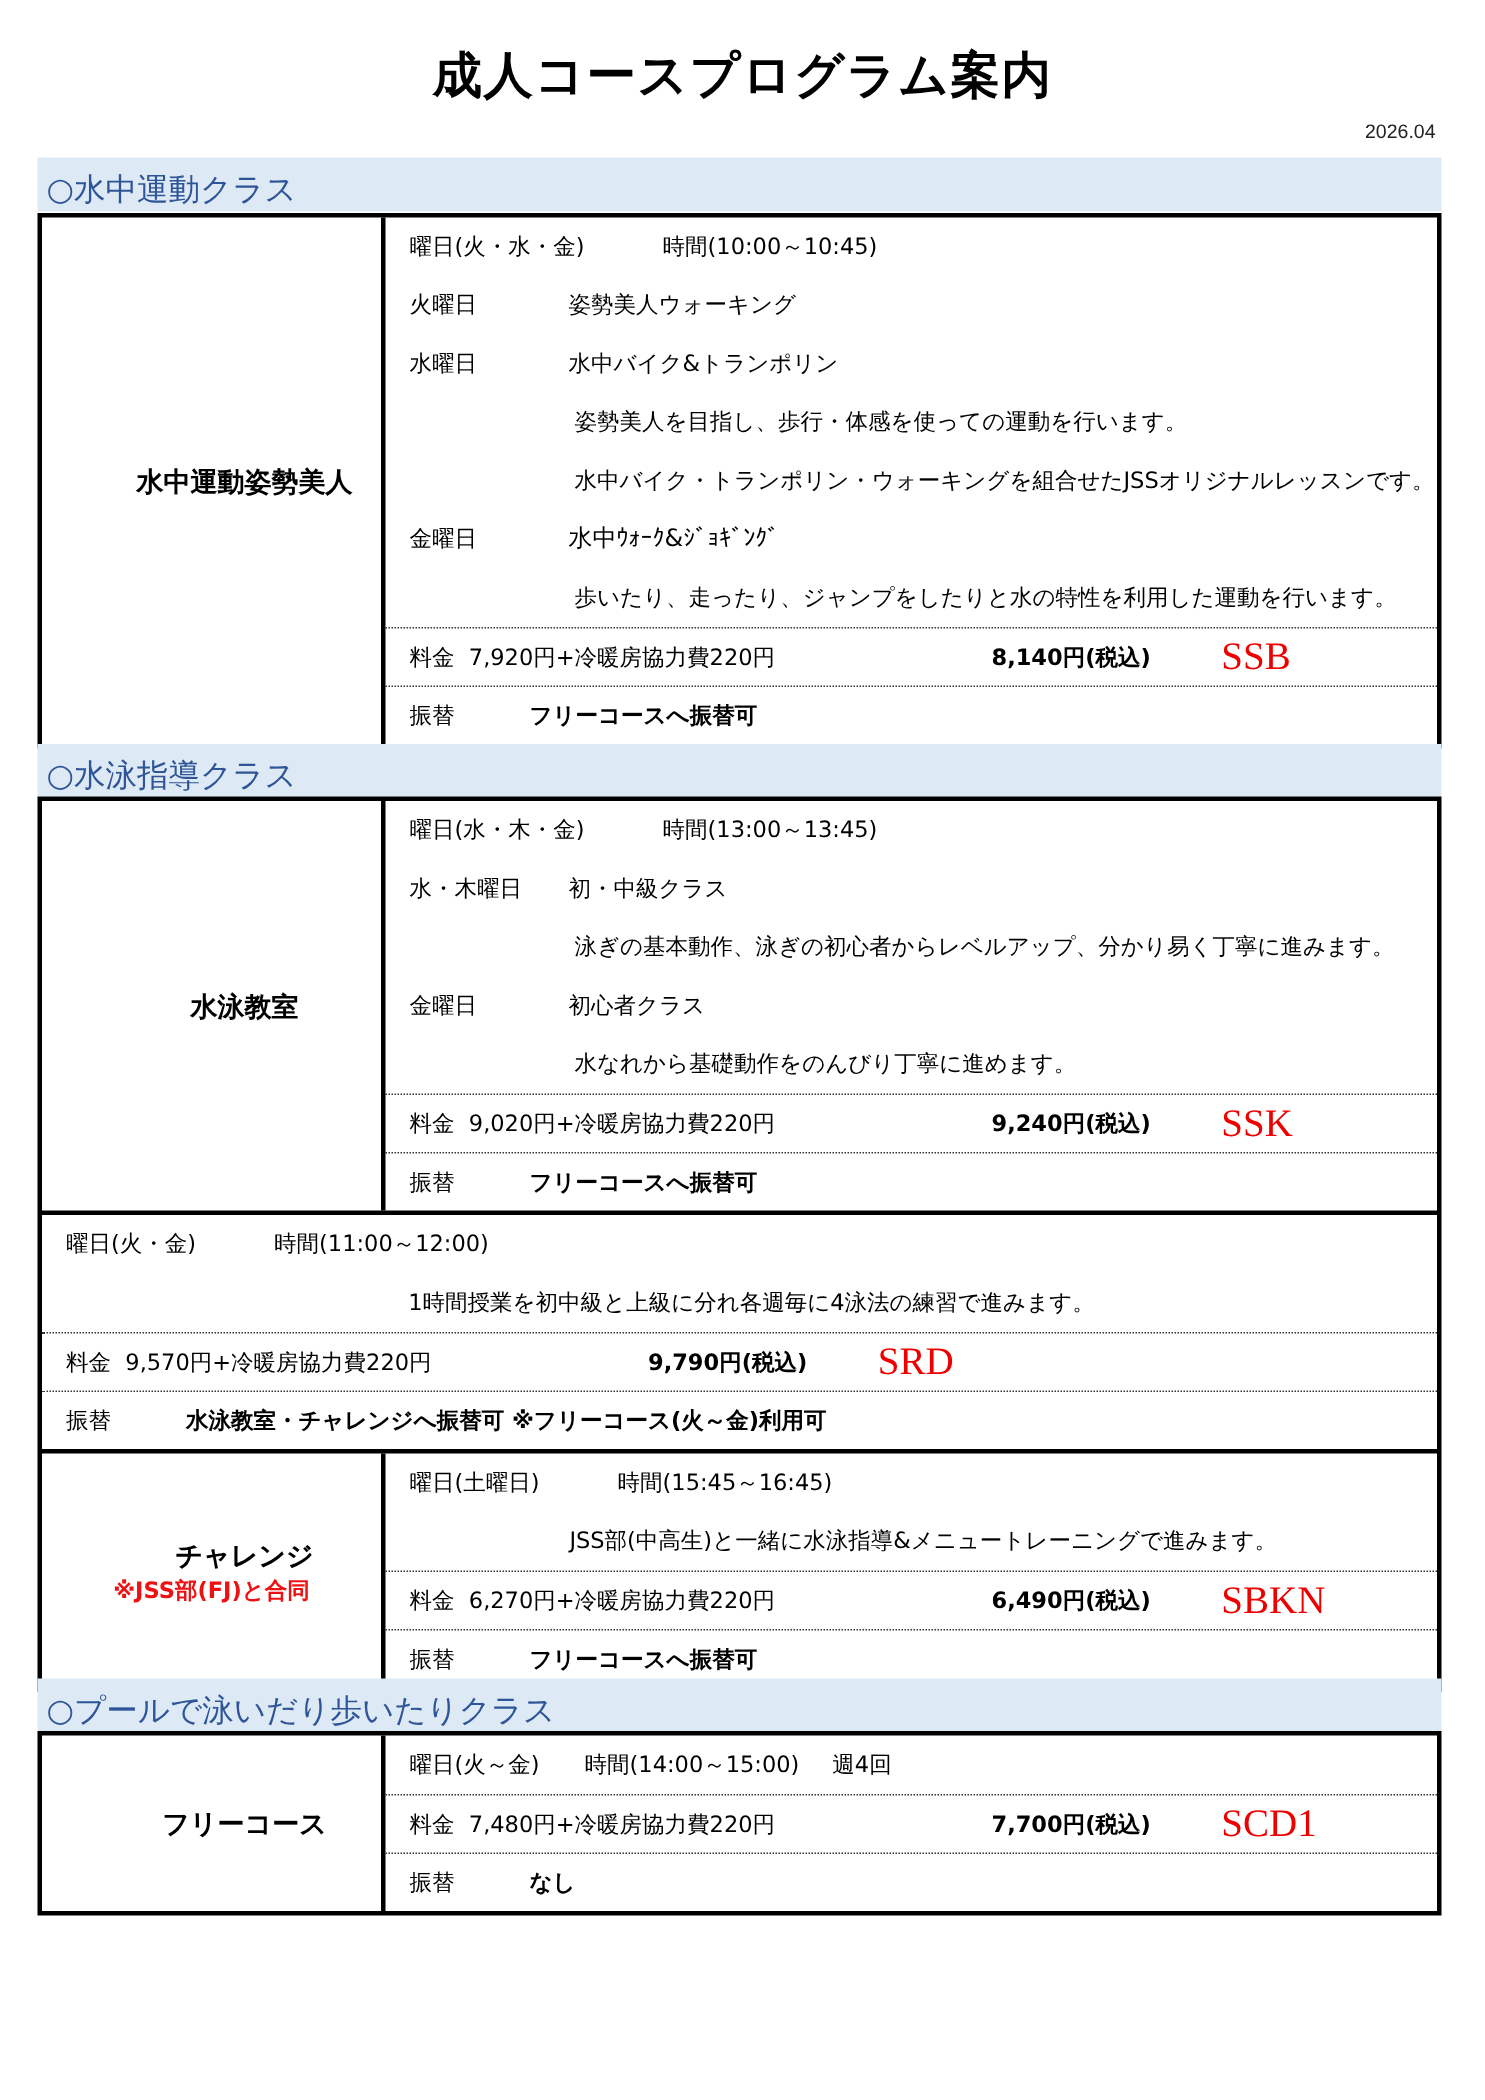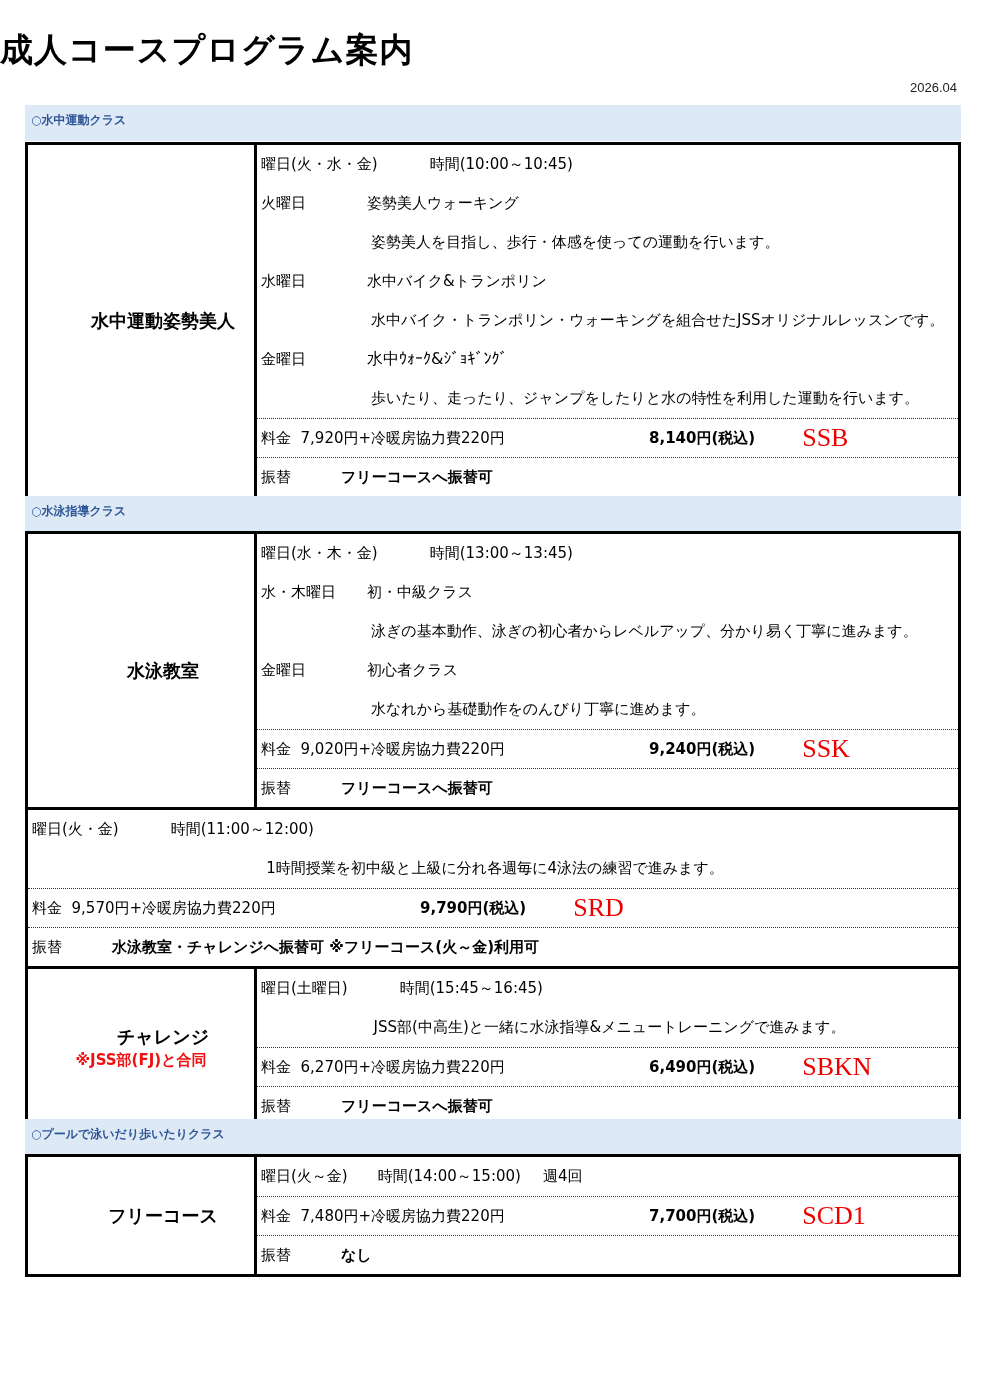--- a/index.html
+++ b/index.html
@@ -1,33 +1,33 @@
 <!DOCTYPE html>
 <html><head>
 <meta charset="utf-8">
 <style>
   * { box-sizing: border-box; margin: 0; padding: 0; }
   html, body { width: 990px; height: 1400px; background: #ffffff; }
   body { position: relative; font-family: "DejaVu Sans", "Liberation Sans", sans-serif; color: #000; overflow: hidden; }
 
-  .title { position: absolute; left: 0; top: 28px; width: 990px; font-size: 33px; font-weight: bold; letter-spacing: 1px; }
+  .title { position: absolute; left: 0; top: 28px; width: 990px; text-align: center; font-size: 33px; font-weight: bold; letter-spacing: 1px; }
   .date { position: absolute; right: 33px; top: 80px; font-size: 13px; color: #222; font-family: "Liberation Sans", sans-serif; }
 
   .section-bar { position: absolute; left: 25px; width: 936px; height: 36px; background: #dde9f5; }
-  .section-bar span { position: absolute; left: 6px; top: 7px; font-size: 12px; font-weight: bold; color: #2e5597; }
+  .section-bar span { position: absolute; left: 6px; top: 7px; font-size: 21px; font-weight: normal; color: #2e5597; }
 
   .tbl { position: absolute; left: 25px; width: 936px; border: 3px solid #000; background: #fff; }
   .row { position: relative; display: flex; border-top: 3px solid #000; }
   .row:first-child { border-top: none; }
   .name-cell { width: 229px; border-right: 3px solid #000; display: flex; flex-direction: column; align-items: center; justify-content: center; text-align: center; }
   .name { font-size: 18px; font-weight: bold; margin-left: 44px; }
   .name-note { font-size: 15px; font-weight: bold; color: #ee1111; margin-top: 2px; }
   .detail-cell { flex: 1; display: flex; flex-direction: column; }
 
-  .line { height: 39px; display: flex; align-items: center; font-size: 15px; padding-left: 4px; white-space: nowrap; }
+  .line { height: 39px; display: flex; align-items: center; font-size: 15px; padding-left: 16px; white-space: nowrap; }
   .line.dotted { border-top: 1.5px dotted #333; gap: 28px; }
   .line .day { width: 106px; display: inline-block; }
   .line .indent { padding-left: 110px; }
   .line .center { flex: 1; text-align: center; }
 
   .sp1 { display: inline-block; width: 52px; }
   .fee-base { display: inline-block; width: 360px; }
   .fee-total { font-weight: bold; }
   .code { font-family: "Liberation Serif", serif; color: #ee0000; font-size: 26px; margin-left: 19px; }
   .transfer-val { font-weight: bold; margin-left: 22px; }
@@ -51,25 +51,25 @@
       <div class="line">
         <span>曜日(火・水・金)</span>
           <span class="sp1"></span>
         <span>時間(10:00～10:45)</span>
       </div>
       <div class="line">
         <span class="day">火曜日</span>
         <span>姿勢美人ウォーキング</span>
       </div>
       <div class="line">
-        <span class="indent">姿勢美人を目指し、歩行・体感を使っての運動を行います。</span>
-      </div>
-      <div class="line">
         <span class="day">水曜日</span>
         <span>水中バイク&amp;トランポリン</span>
+      </div>
+      <div class="line">
+        <span class="indent">姿勢美人を目指し、歩行・体感を使っての運動を行います。</span>
       </div>
       <div class="line">
         <span class="indent">水中バイク・トランポリン・ウォーキングを組合せたJSSオリジナルレッスンです。</span>
       </div>
       <div class="line">
         <span class="day">金曜日</span>
         <span class="small-kana">水中ｳｫｰｸ&amp;ｼﾞｮｷﾞﾝｸﾞ</span>
       </div>
       <div class="line">
         <span class="indent">歩いたり、走ったり、ジャンプをしたりと水の特性を利用した運動を行います。</span>

